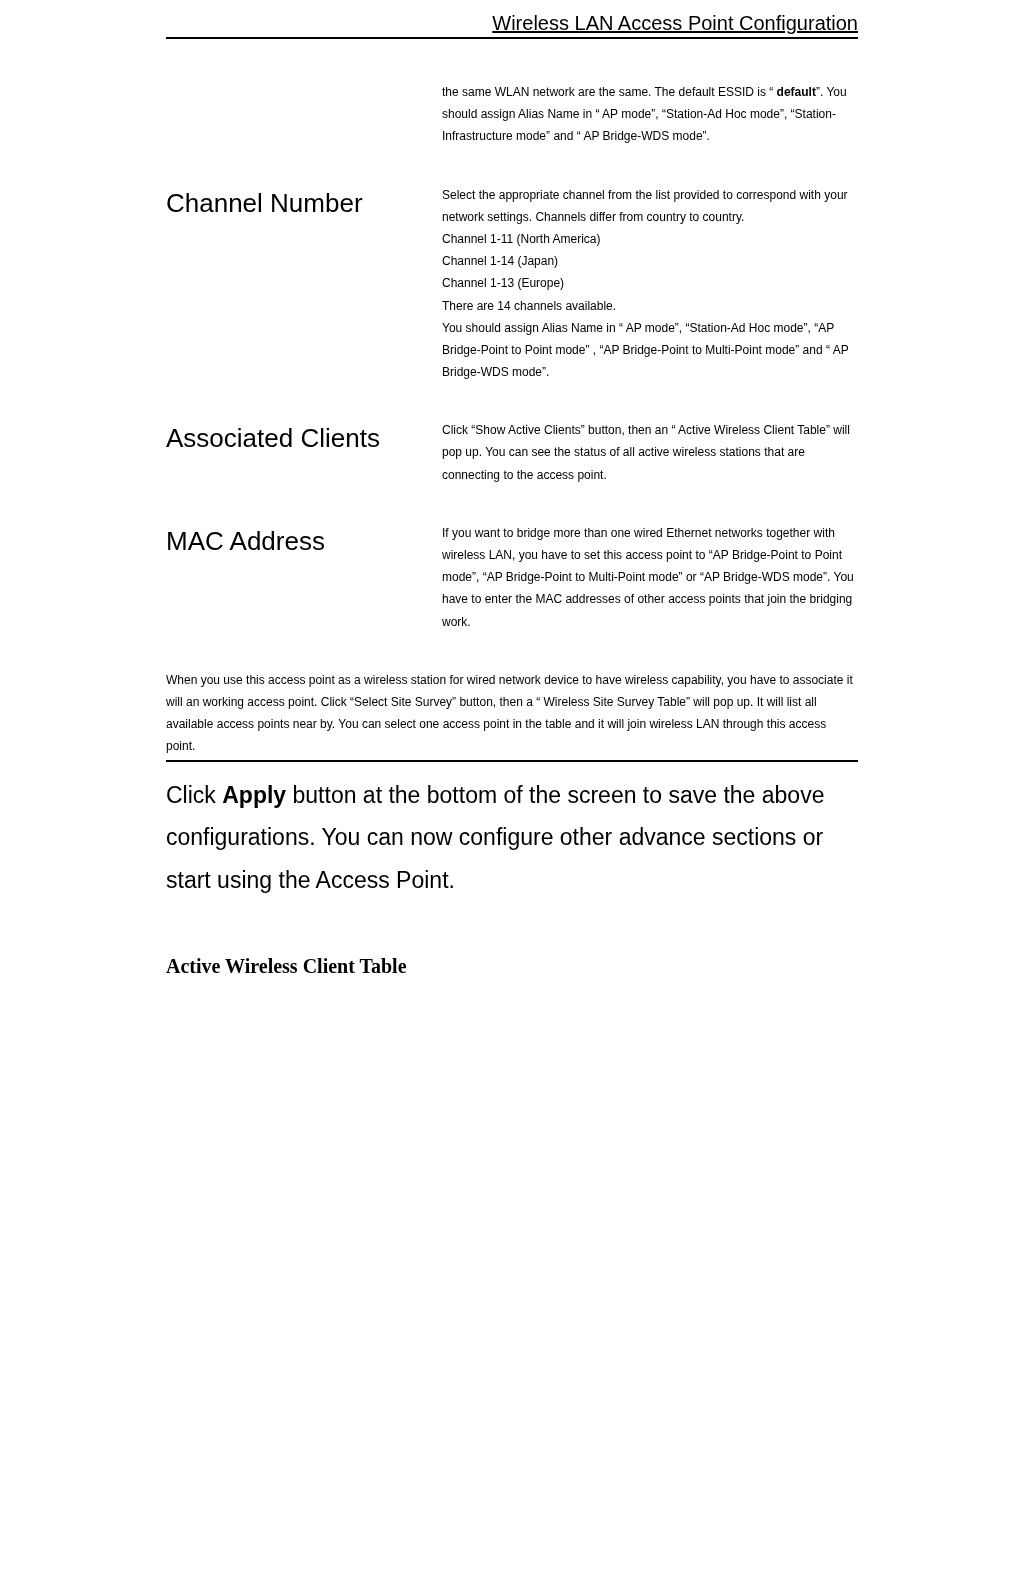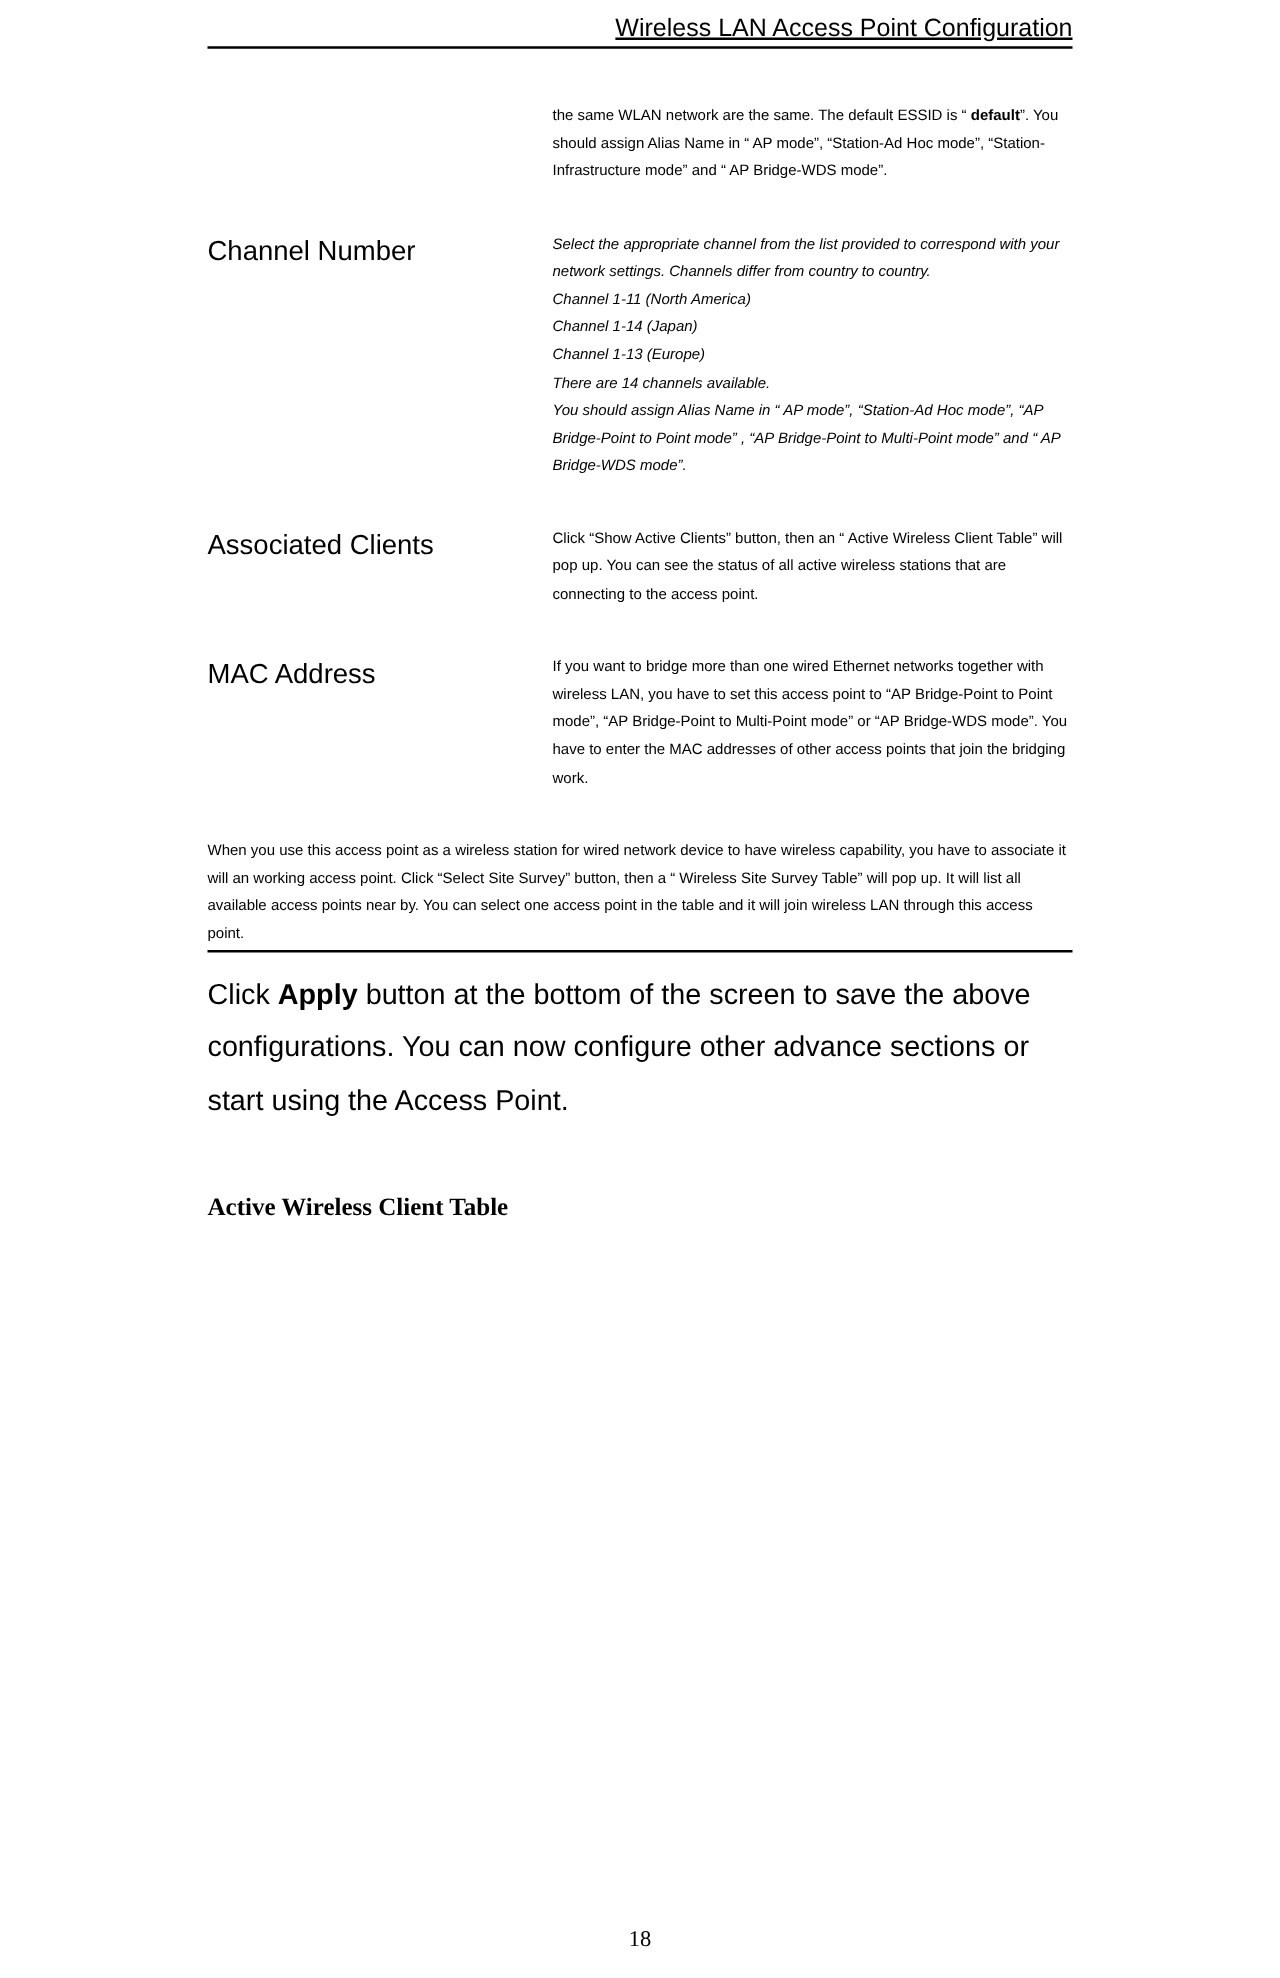--- a/index.html
+++ b/index.html
@@ -33,21 +33,21 @@
     .row {
       display: flex;
       margin-bottom: 36px;
     }
     .row:last-child {
       margin-bottom: 0;
     }
     .label-col {
       width: 276px;
       flex-shrink: 0;
-      font-size: 22px;
+      font-size: 26px;
       line-height: 1.5;
     }
     .desc-col {
       flex: 1;
       font-size: 12px;
       line-height: 1.85;
     }
     .footer-note {
       margin-top: 12px;
       font-size: 23px;
@@ -82,21 +82,21 @@
 
     <div class="row">
       <div class="label-col"></div>
       <div class="desc-col">
         <span>the same WLAN network are the same. The default ESSID is “ </span><span class="bold">default</span><span>”. You should assign Alias Name in “ AP mode”, “Station-Ad Hoc mode”, “Station-Infrastructure mode” and “ AP Bridge-WDS mode”.</span>
       </div>
     </div>
 
     <div class="row">
       <div class="label-col">Channel Number</div>
-      <div class="desc-col" style="white-space: pre-line; font-style: italic;">Select the appropriate channel from the list provided to correspond with your network settings. Channels differ from country to country.
+      <div class="desc-col" style="white-space: pre-line;">Select the appropriate channel from the list provided to correspond with your network settings. Channels differ from country to country.
 Channel 1-11 (North America)
 Channel 1-14 (Japan)
 Channel 1-13 (Europe)
 There are 14 channels available.
 You should assign Alias Name in “ AP mode”, “Station-Ad Hoc mode”, “AP Bridge-Point to Point mode” , “AP Bridge-Point to Multi-Point mode” and “ AP Bridge-WDS mode”.</div>
     </div>
 
     <div class="row">
       <div class="label-col">Associated Clients</div>
       <div class="desc-col">Click “Show Active Clients” button, then an “ Active Wireless Client Table” will pop up. You can see the status of all active wireless stations that are connecting to the access point.</div>
@@ -112,14 +112,13 @@
     </div>
 
   </div>
 
   <div class="footer-note">
     <span>Click </span><span class="bold">Apply</span><span> button at the bottom of the screen to save the above configurations. You can now configure other advance sections or start using the Access Point.</span>
   </div>
 
   <div class="section-heading">Active Wireless Client Table</div>
 
-  <div class="page-number">18</div>
 </div>
 
 </body></html>

